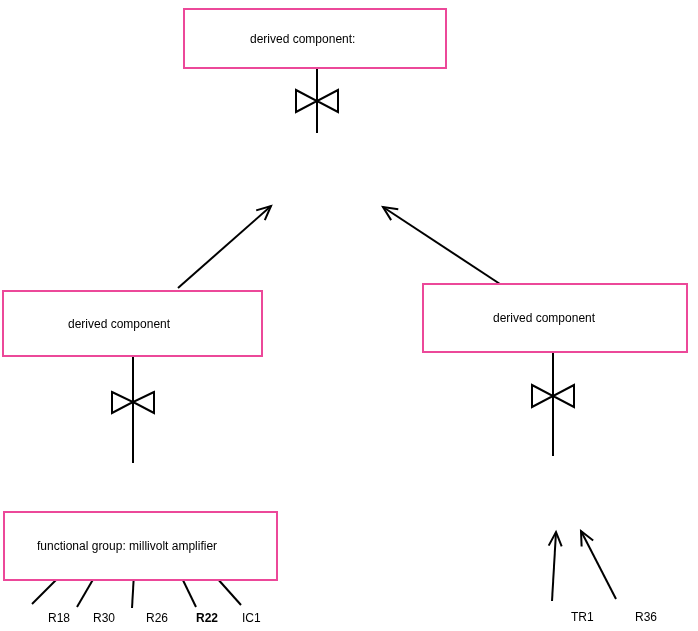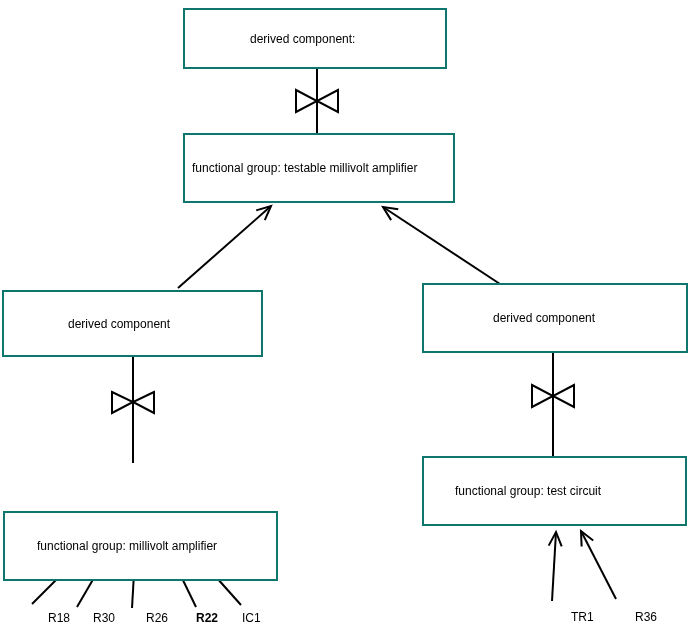--- a/index.html
+++ b/index.html
@@ -21,21 +21,21 @@
     position: absolute;
     left: 0;
     top: 0;
     width: 698px;
     height: 631px;
     pointer-events: none;
   }
   .node {
     position: absolute;
     box-sizing: border-box;
-    border: 2px solid #0f766e;
+    border: 2px solid #ec4899;
     background: #ffffff;
     display: flex;
     flex-direction: column;
     justify-content: center;
     line-height: 16px;
     white-space: pre;
   }
   .node span {
     display: block;
   }
@@ -86,39 +86,33 @@
     <line x1="241" y1="605" x2="183" y2="540" stroke="#000000" stroke-width="2" marker-end="url(#open-arrow)"></line>
 
     <line x1="552" y1="601" x2="556" y2="532" stroke="#000000" stroke-width="2" marker-end="url(#open-arrow)"></line>
     <line x1="616" y1="599" x2="581" y2="531" stroke="#000000" stroke-width="2" marker-end="url(#open-arrow)"></line>
   </svg>
 
   <div class="node" style="left:183px; top:8px; width:264px; height:61px; padding-left:65px;">
     <span>derived component:</span>
   </div>
 
-  <div class="node" style="left:183px; top:133px; width:272px; height:70px; padding-left:7px;">
-    <span>functional group: testable millivolt amplifier</span>
-  </div>
 
   <div class="node" style="left:2px; top:290px; width:261px; height:67px; padding-left:64px;">
     <span>derived component</span>
   </div>
 
   <div class="node" style="left:422px; top:283px; width:266px; height:70px; padding-left:69px;">
     <span>derived component</span>
   </div>
 
   <div class="node" style="left:3px; top:463px; width:275px; height:70px; padding-left:32px;margin-top:48px;">
     <span>functional group: millivolt amplifier</span>
   </div>
 
-  <div class="node" style="left:422px; top:456px; width:265px; height:70px; padding-left:31px;">
-    <span>functional group: test circuit</span>
-  </div>
 
   <div class="comp-label" style="left:18px; top:611px;">R18</div>
   <div class="comp-label" style="left:63px; top:611px;">R30</div>
   <div class="comp-label" style="left:116px; top:611px;">R26</div>
   <div class="comp-label" style="left:166px; top:611px;font-weight:bold;">R22</div>
   <div class="comp-label" style="left:212px; top:611px;">IC1</div>
   <div class="comp-label" style="left:541px; top:610px;">TR1</div>
   <div class="comp-label" style="left:605px; top:610px;">R36</div>
 
 </div>

